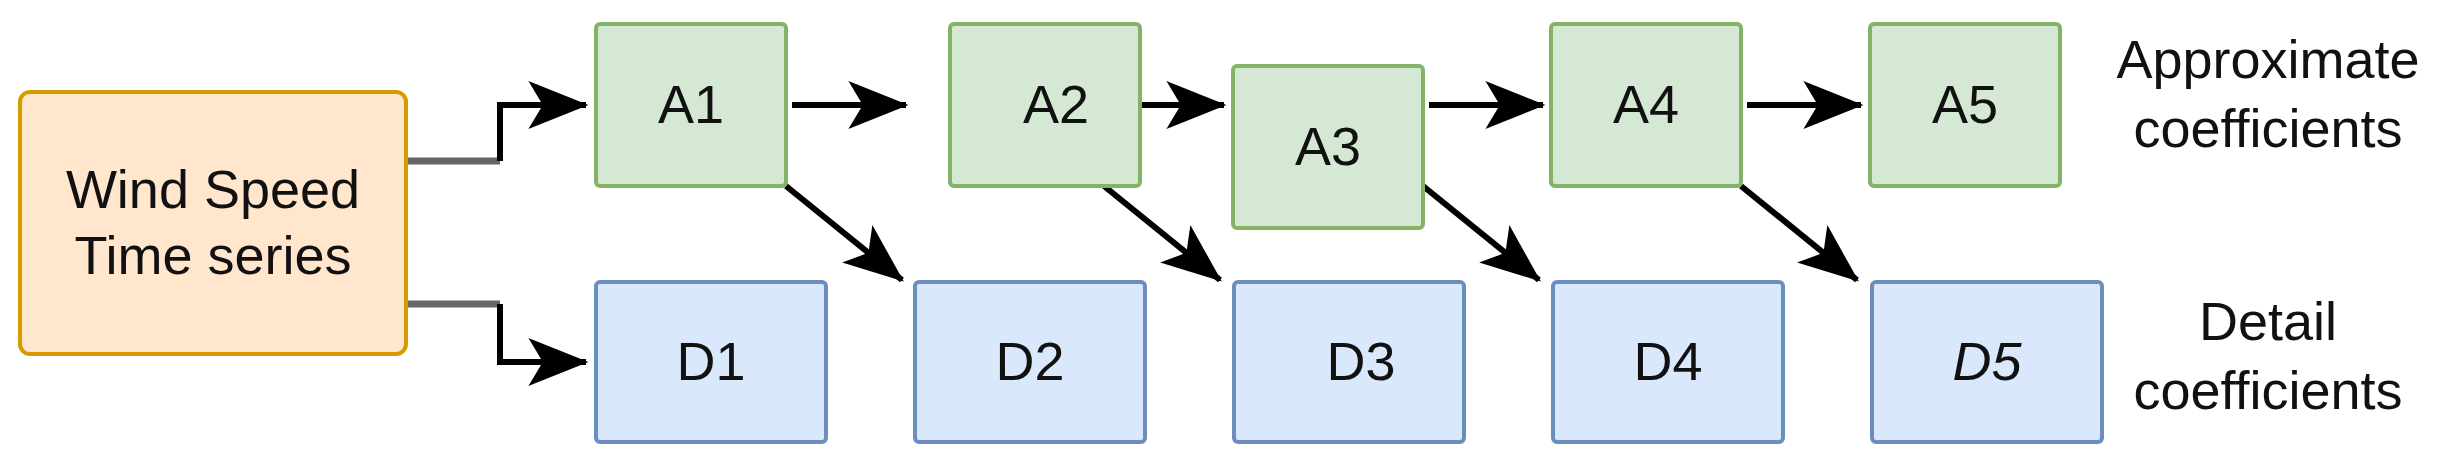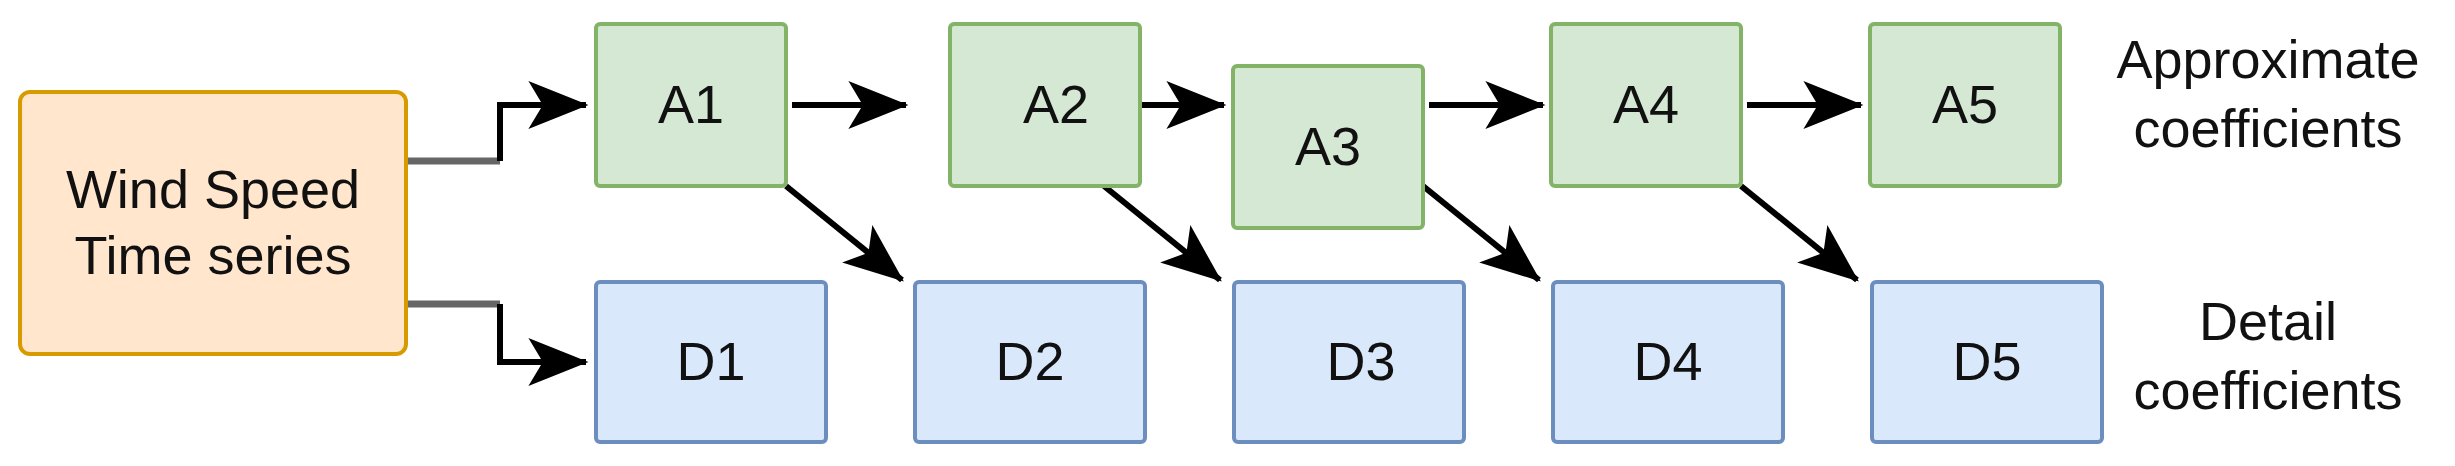--- a/index.html
+++ b/index.html
@@ -133,20 +133,20 @@
   <div class="node approx" style="left:594px;">A1</div>
   <div class="node approx" style="left:948px;padding-left:22px;">A2</div>
   <div class="node approx" style="left:1231px;margin-top:42px;">A3</div>
   <div class="node approx" style="left:1549px;">A4</div>
   <div class="node approx" style="left:1868px;">A5</div>
 
   <div class="node detail" style="left:594px;">D1</div>
   <div class="node detail" style="left:913px;">D2</div>
   <div class="node detail" style="left:1232px;padding-left:24px;">D3</div>
   <div class="node detail" style="left:1551px;">D4</div>
-  <div class="node detail" style="left:1870px;">D5</div>
+  <div class="node detail" style="left:1870px;font-style:italic;">D5</div>
 
   <div class="row-label approx-label">Approximate
 coefficients</div>
   <div class="row-label detail-label">Detail
 coefficients</div>
 
 </div>
 
 </body></html>

